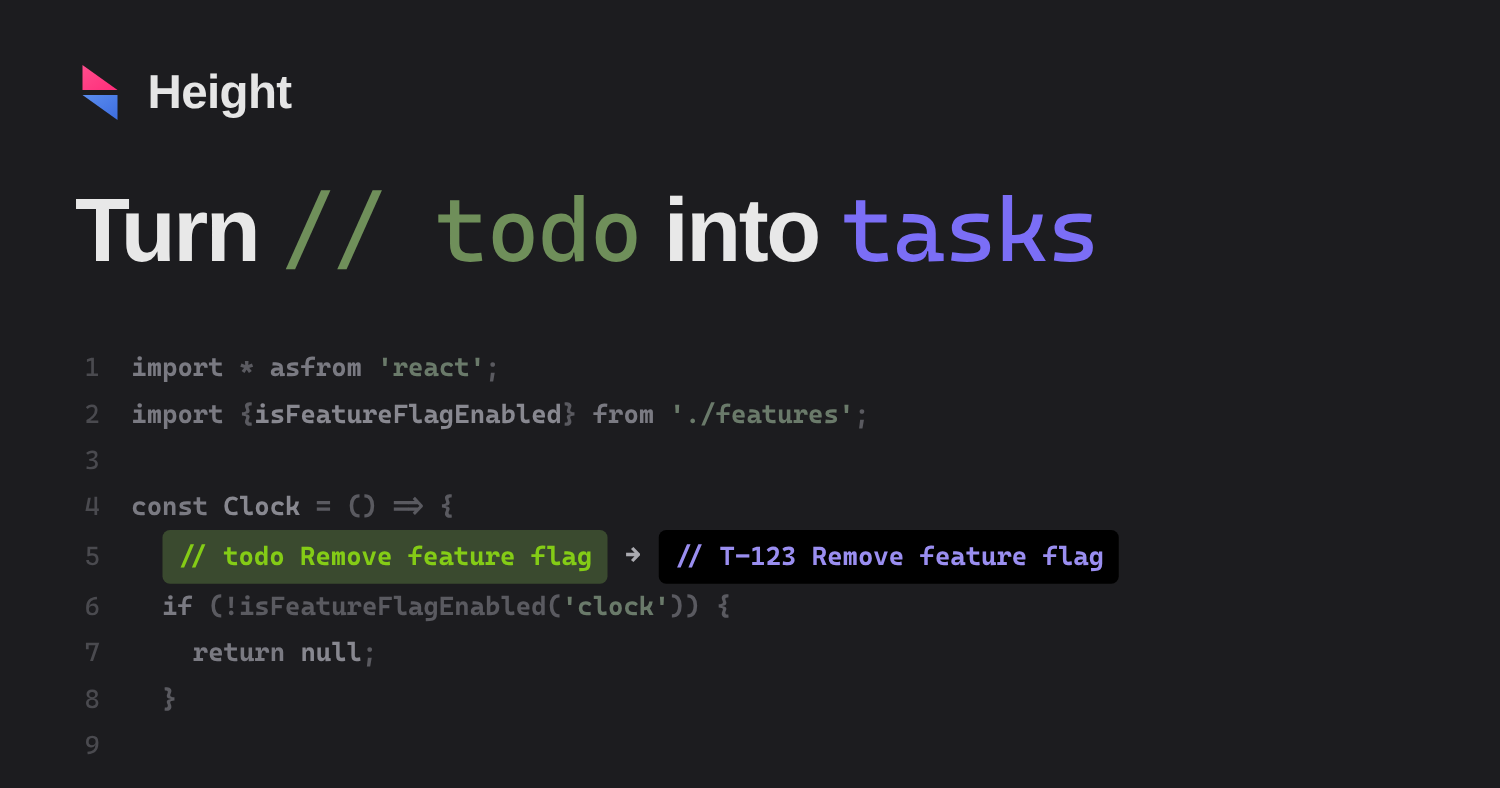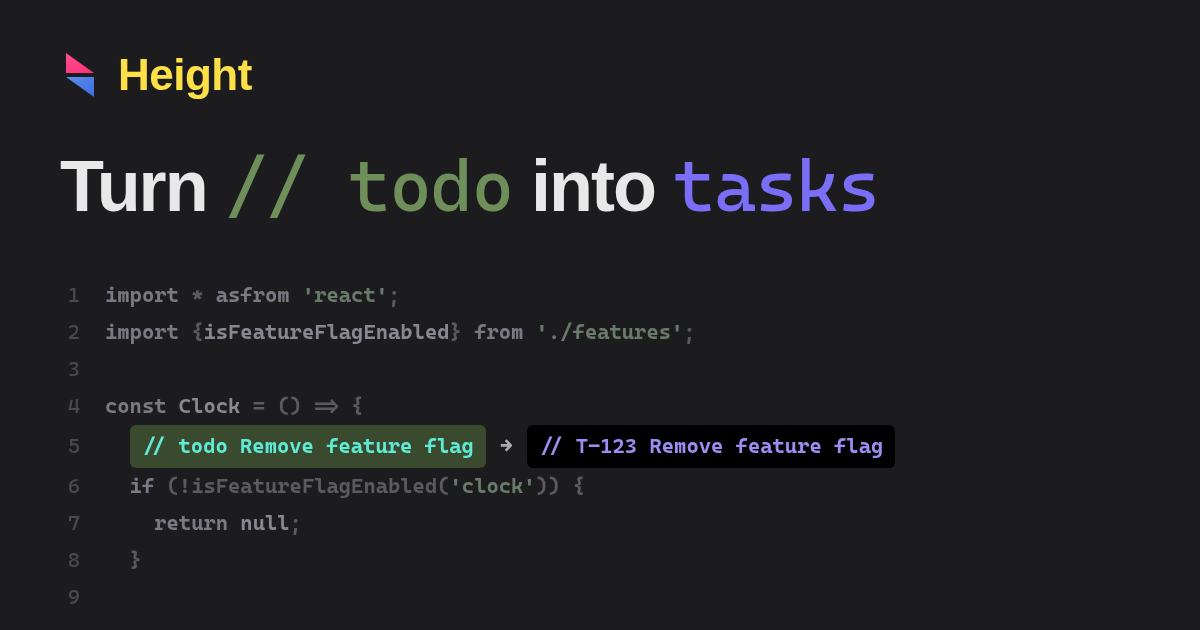--- a/index.html
+++ b/index.html
@@ -18,22 +18,22 @@
       align-items: center;
       gap: 18px;
       margin-bottom: 50px;
     }
     .logo-icon {
       width: 40px;
       height: 48px;
       position: relative;
     }
     .brand-name {
-      color: #fde047;
-      font-size: 44px;
+      color: #e5e5e5;
+      font-size: 38px;
       font-weight: 700;
       letter-spacing: -0.5px;
     }
     .headline {
       font-size: 72px;
       font-weight: 800;
       letter-spacing: -2px;
       line-height: 1;
       margin-bottom: 55px;
     }
@@ -75,21 +75,21 @@
       white-space: pre;
       font-weight: bold;
     }
     .kw { color: #7a7a82; }
     .punc { color: #5a5a60; }
     .ident { color: #888890; }
     .str { color: #6a7a6a; }
     .indent { color: transparent; }
     .pill-green {
       background: #3a4a2f;
-      color: #5eead4;
+      color: #84cc16;
       padding: 3px 12px;
       border-radius: 6px;
       display: inline-block;
     }
     .pill-purple {
       background: #000000;
       color: #9a8ef0;
       padding: 3px 12px;
       border-radius: 6px;
       display: inline-block;

